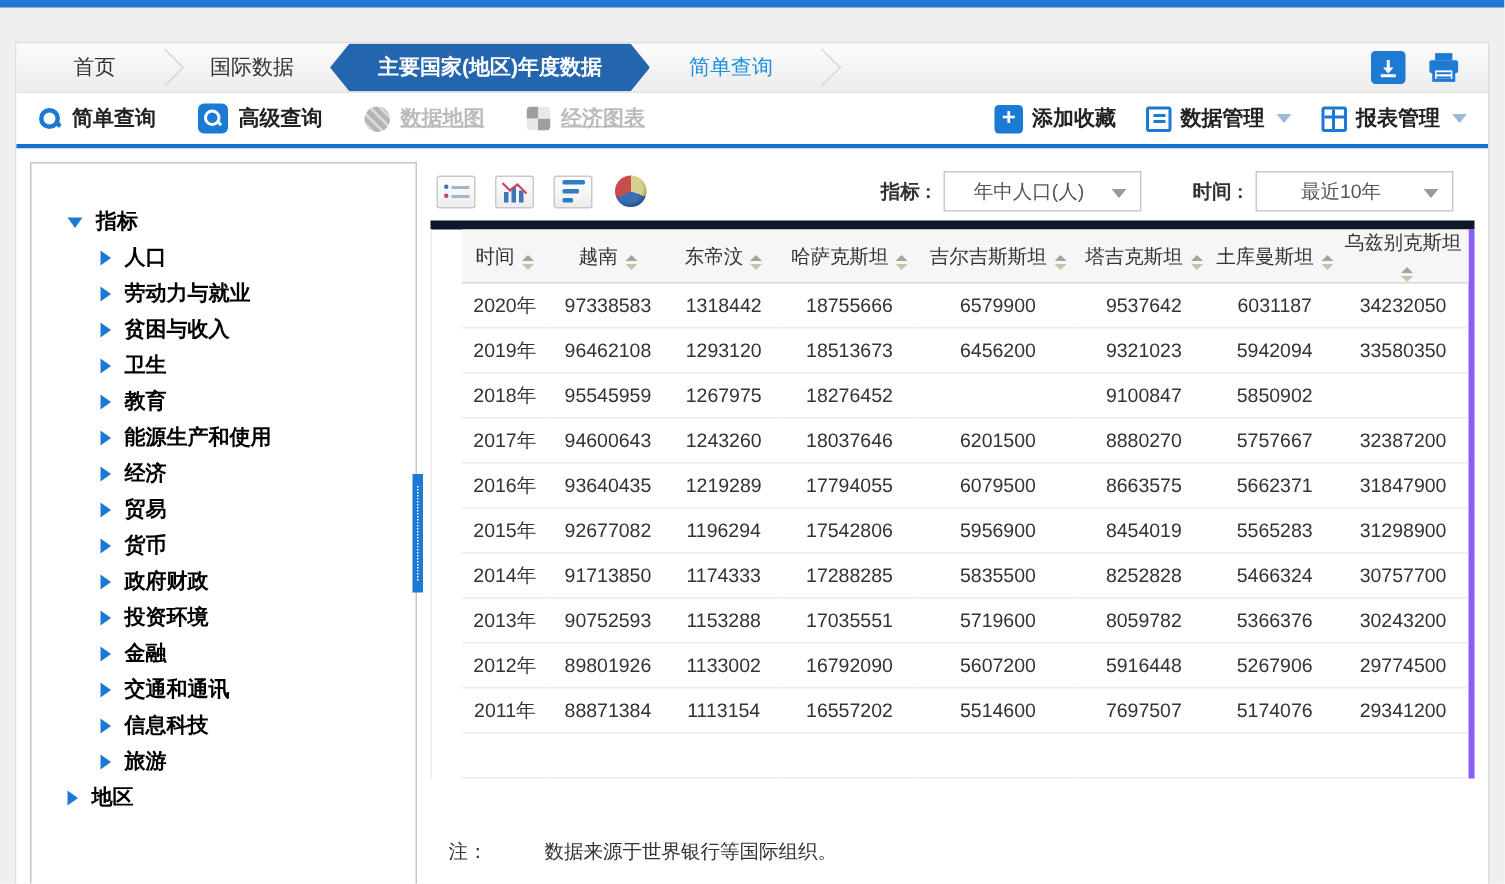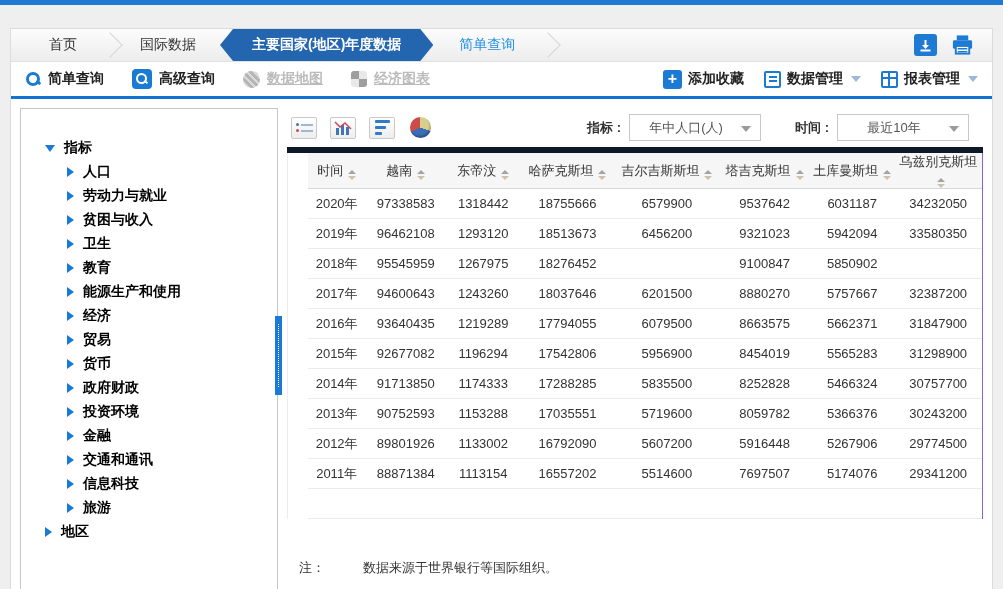--- a/index.html
+++ b/index.html
@@ -104,21 +104,21 @@
   .select::after { content:""; position:absolute; right:9px; top:11px; width:0; height:0;
     border-left:5px solid transparent; border-right:5px solid transparent; border-top:6px solid #9a9a9a; }
   .gap30 { width:34px; }
 
   
   table { width:100%; border-collapse:collapse; table-layout:fixed; }
   thead th { height:30px; background:#f6f6f6; font-size:13px; font-weight:normal; color:#333;
     border-bottom:1px solid #d8d8d8; text-align:center; cursor:pointer; }
   tbody td { height:30px; font-size:13px; color:#333; text-align:center;
     border-bottom:1px solid #ebebeb; }
-  .table-wrap { border-left:1px solid #ececec; border-right:1px solid #8b5cf6;padding-left:20px; }
+  .table-wrap { border-left:1px solid #ececec; border-right:4px solid #8b5cf6;padding-left:20px; }
   th:nth-child(1){width:8.5%;} th:nth-child(2){width:12%;} th:nth-child(3){width:11%;}
   th:nth-child(4){width:14%;} th:nth-child(5){width:15.5%;} th:nth-child(6){width:13.5%;}
   th:nth-child(7){width:12.5%;} th:nth-child(8){width:13%;}
   .sort { display:inline-flex; flex-direction:column; gap:2px; margin-left:5px; vertical-align:1px; }
   .sort i { display:block; width:0; height:0; }
   .sort .up { border-left:4px solid transparent; border-right:4px solid transparent; border-bottom:4px solid #a3a3a3; }
   .sort .dn { border-left:4px solid transparent; border-right:4px solid transparent; border-top:4px solid #ccc2a8; }
 
   .note { margin-top:40px; padding-left:12px; font-size:13px; color:#333; display:flex; }
   .note-label { margin-right:38px; }

